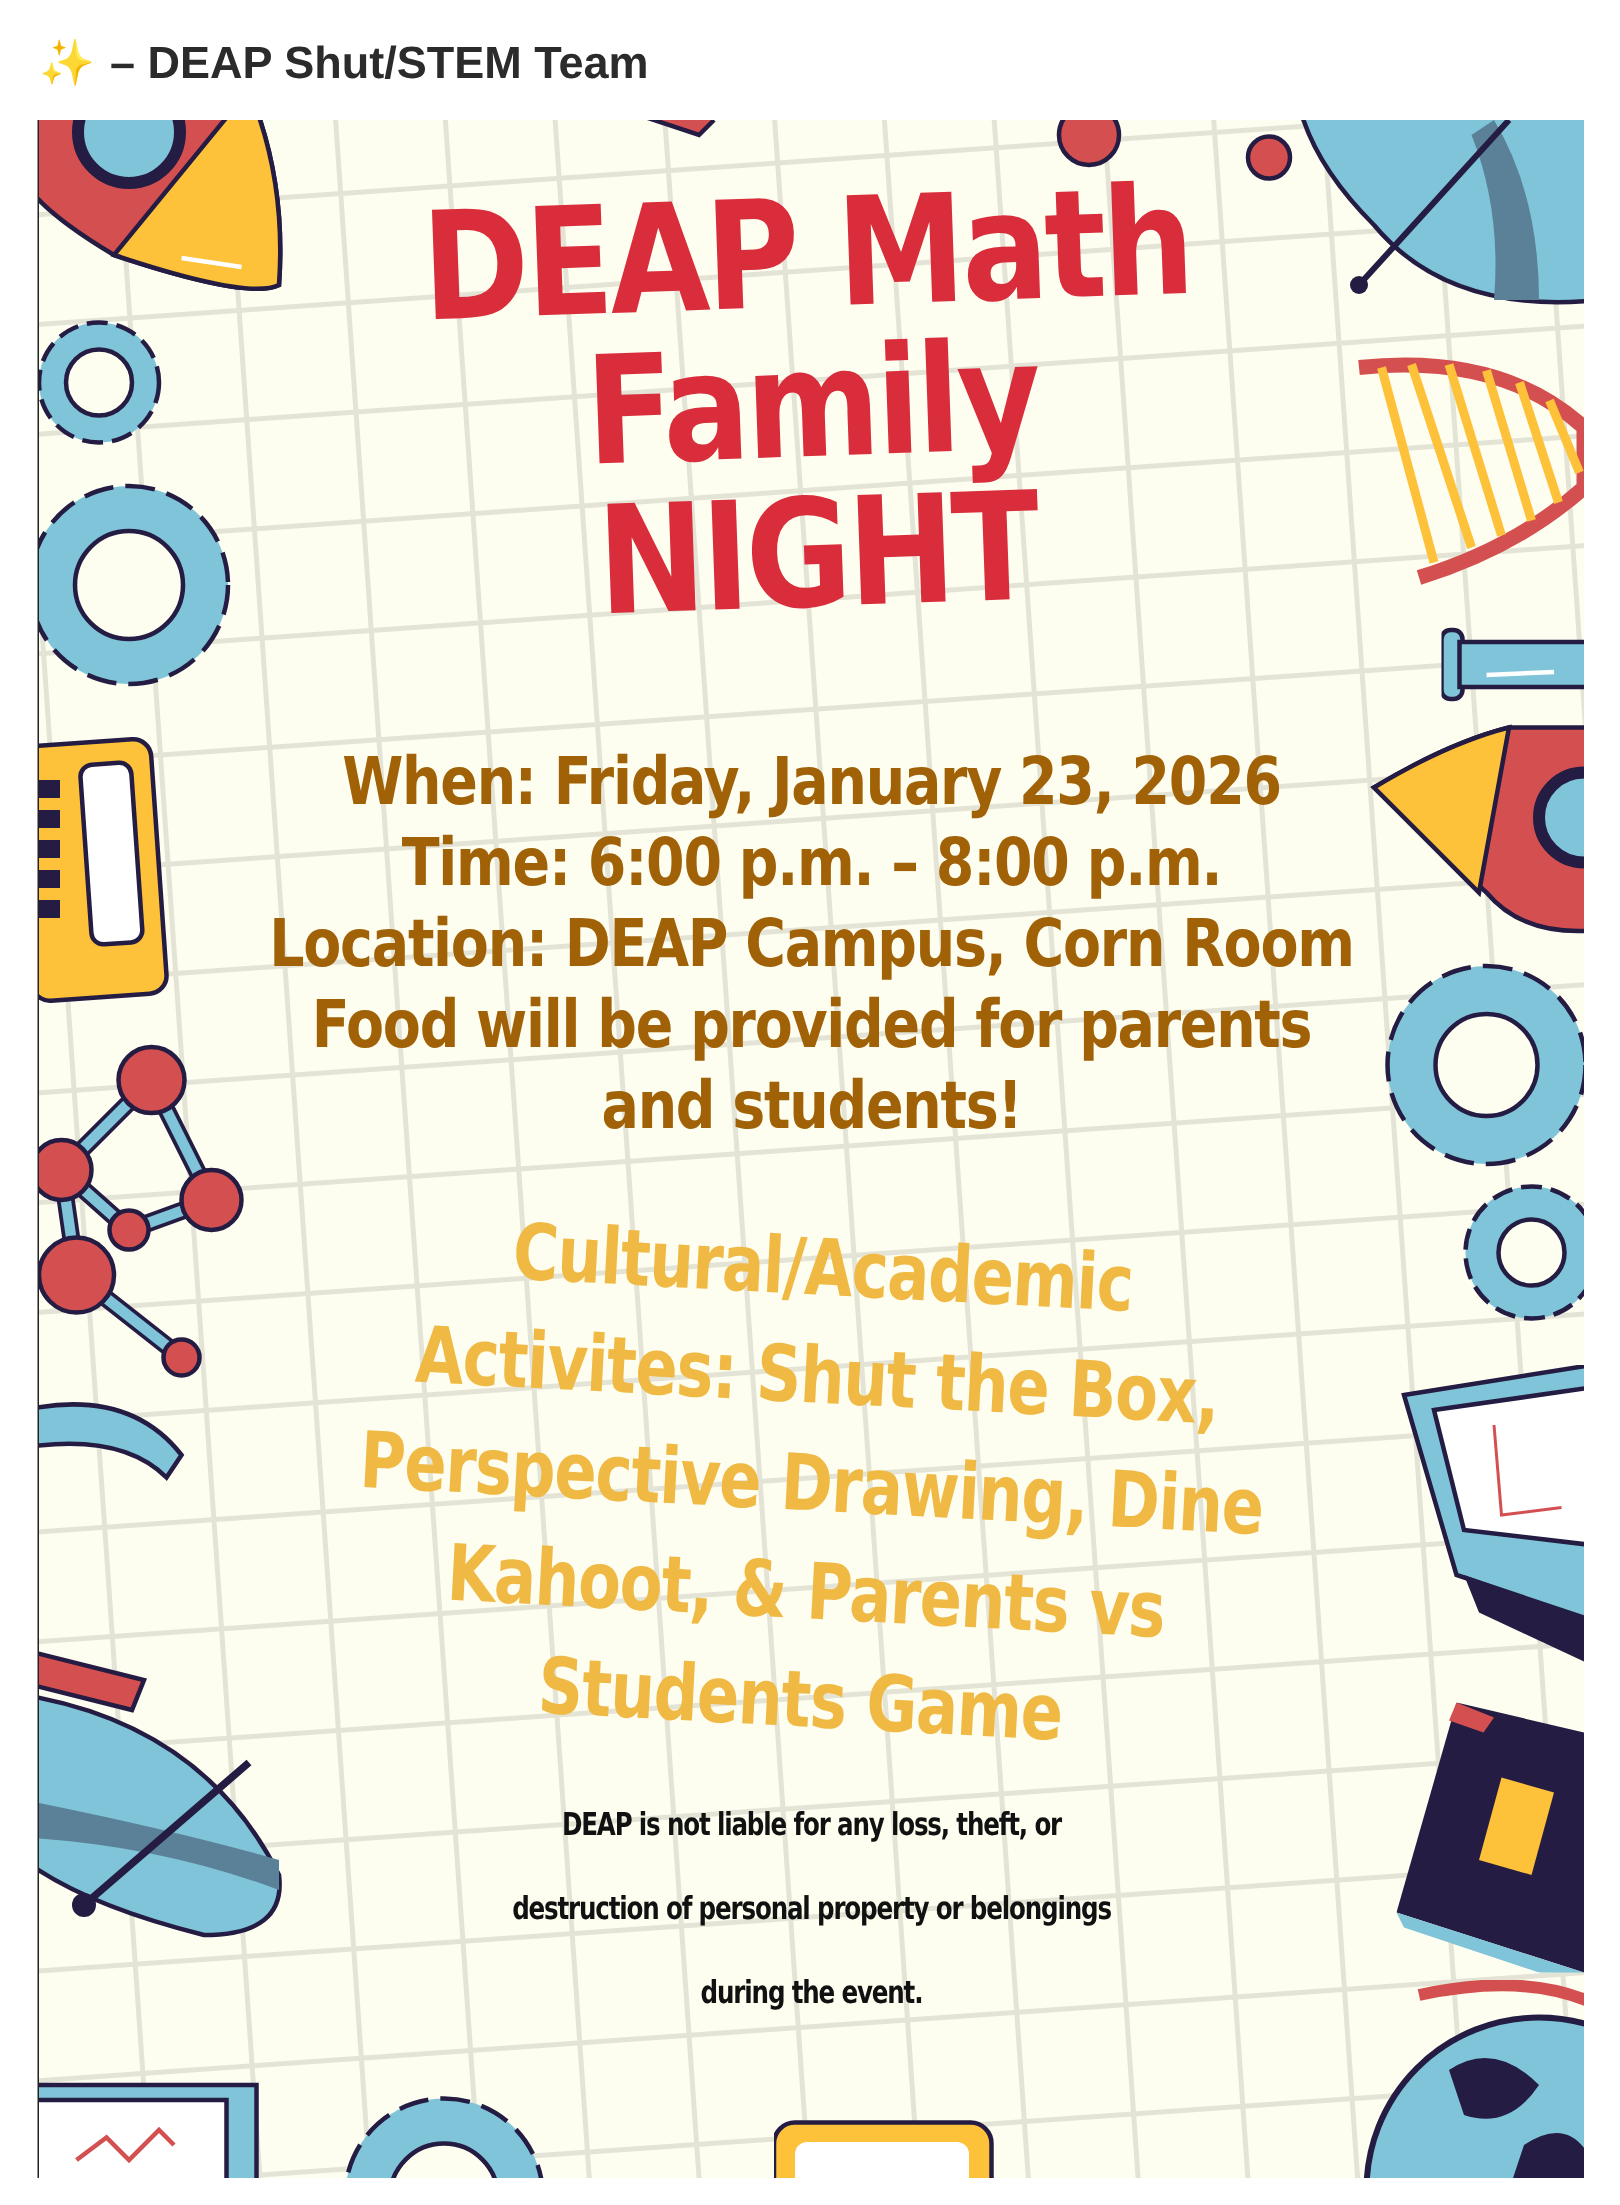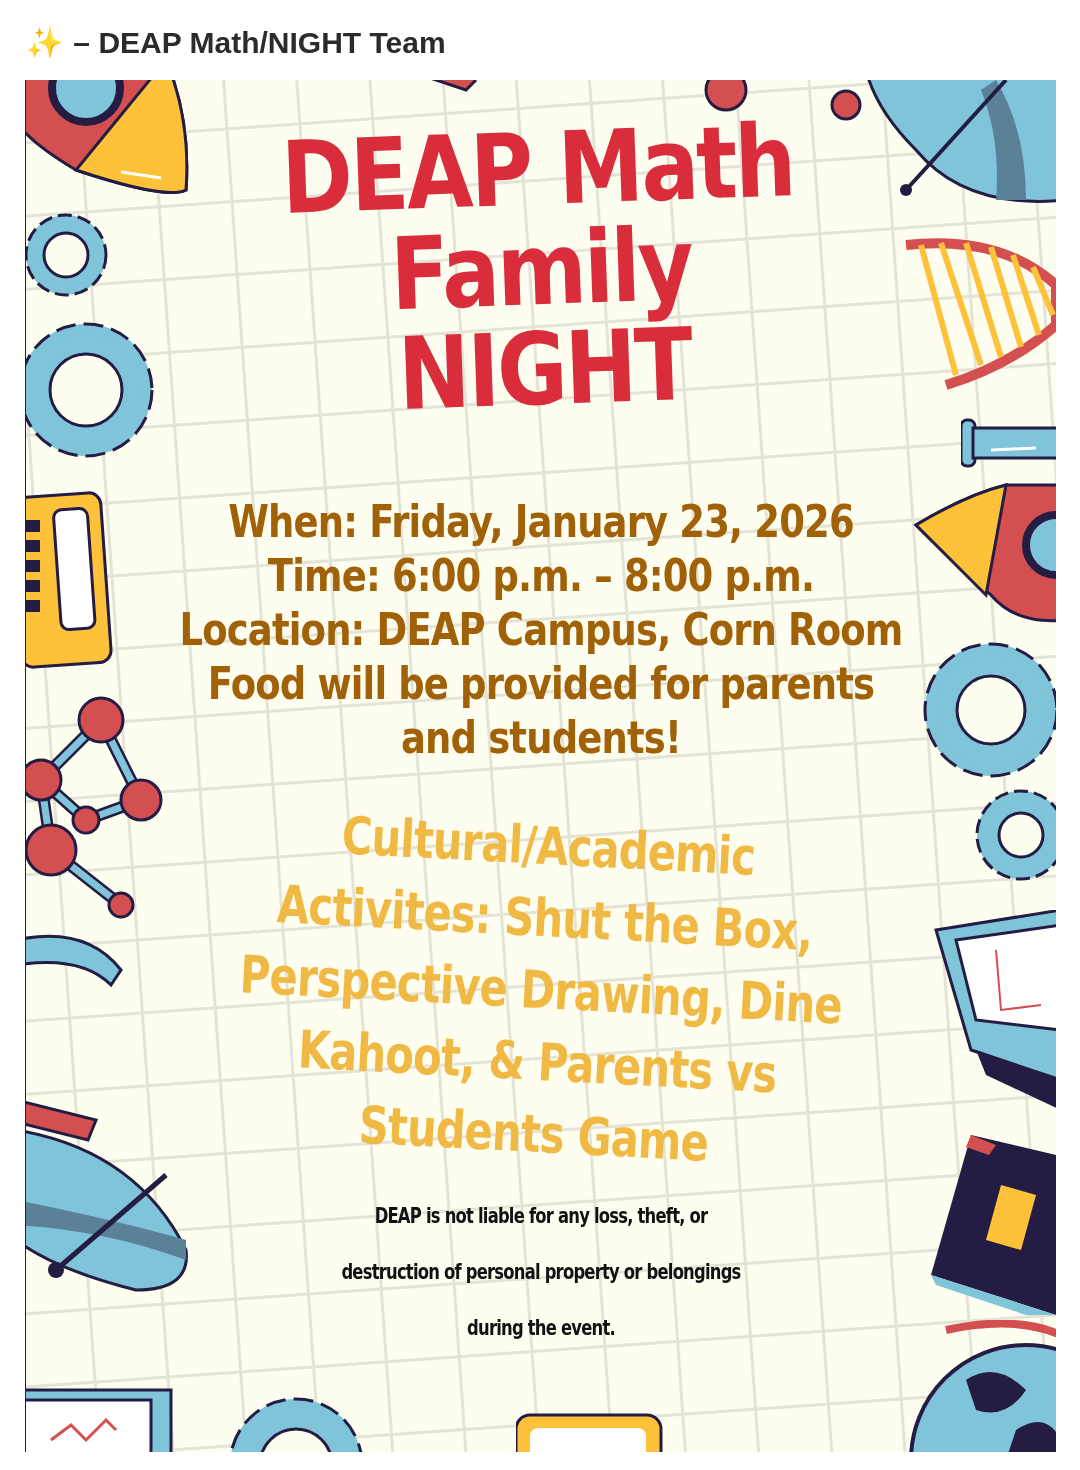--- a/index.html
+++ b/index.html
@@ -30,21 +30,21 @@
   .activities div { transform: scaleX(0.80); white-space: nowrap; }
   .disclaimer { top: 1108px; color: #111111; font-family: "DejaVu Sans", sans-serif; font-weight: 700;
          font-size: 21px; line-height: 56px; letter-spacing: -1px; }
   .disclaimer div { transform: scaleX(0.78); white-space: nowrap; }
 </style>
 </head>
 <body>
 
 <div class="post-header">
   <span class="sparkle">✨</span>
-  <span>– DEAP Math/NIGHT Team</span>
+  <span>– DEAP Shut/STEM Team</span>
 </div>
 
 <div class="poster">
   <div class="grid"></div>
 
   <svg class="deco" style="left:-10px;top:-20px" width="190" height="160" viewBox="0 0 190 160">
     <path d="M0 0 L150 0 Q175 60 170 130 Q150 140 60 110 Q10 80 0 60 Z" fill="#d45050" stroke="#241c42" stroke-width="3"></path>
     <path d="M150 0 Q175 60 170 130 Q150 140 60 110 Z" fill="#fdc13a" stroke="#241c42" stroke-width="3"></path>
     <circle cx="70" cy="28" r="34" fill="#7fc4d8" stroke="#241c42" stroke-width="8"></circle>
     <line x1="105" y1="112" x2="145" y2="118" stroke="#fff" stroke-width="3"></line>

